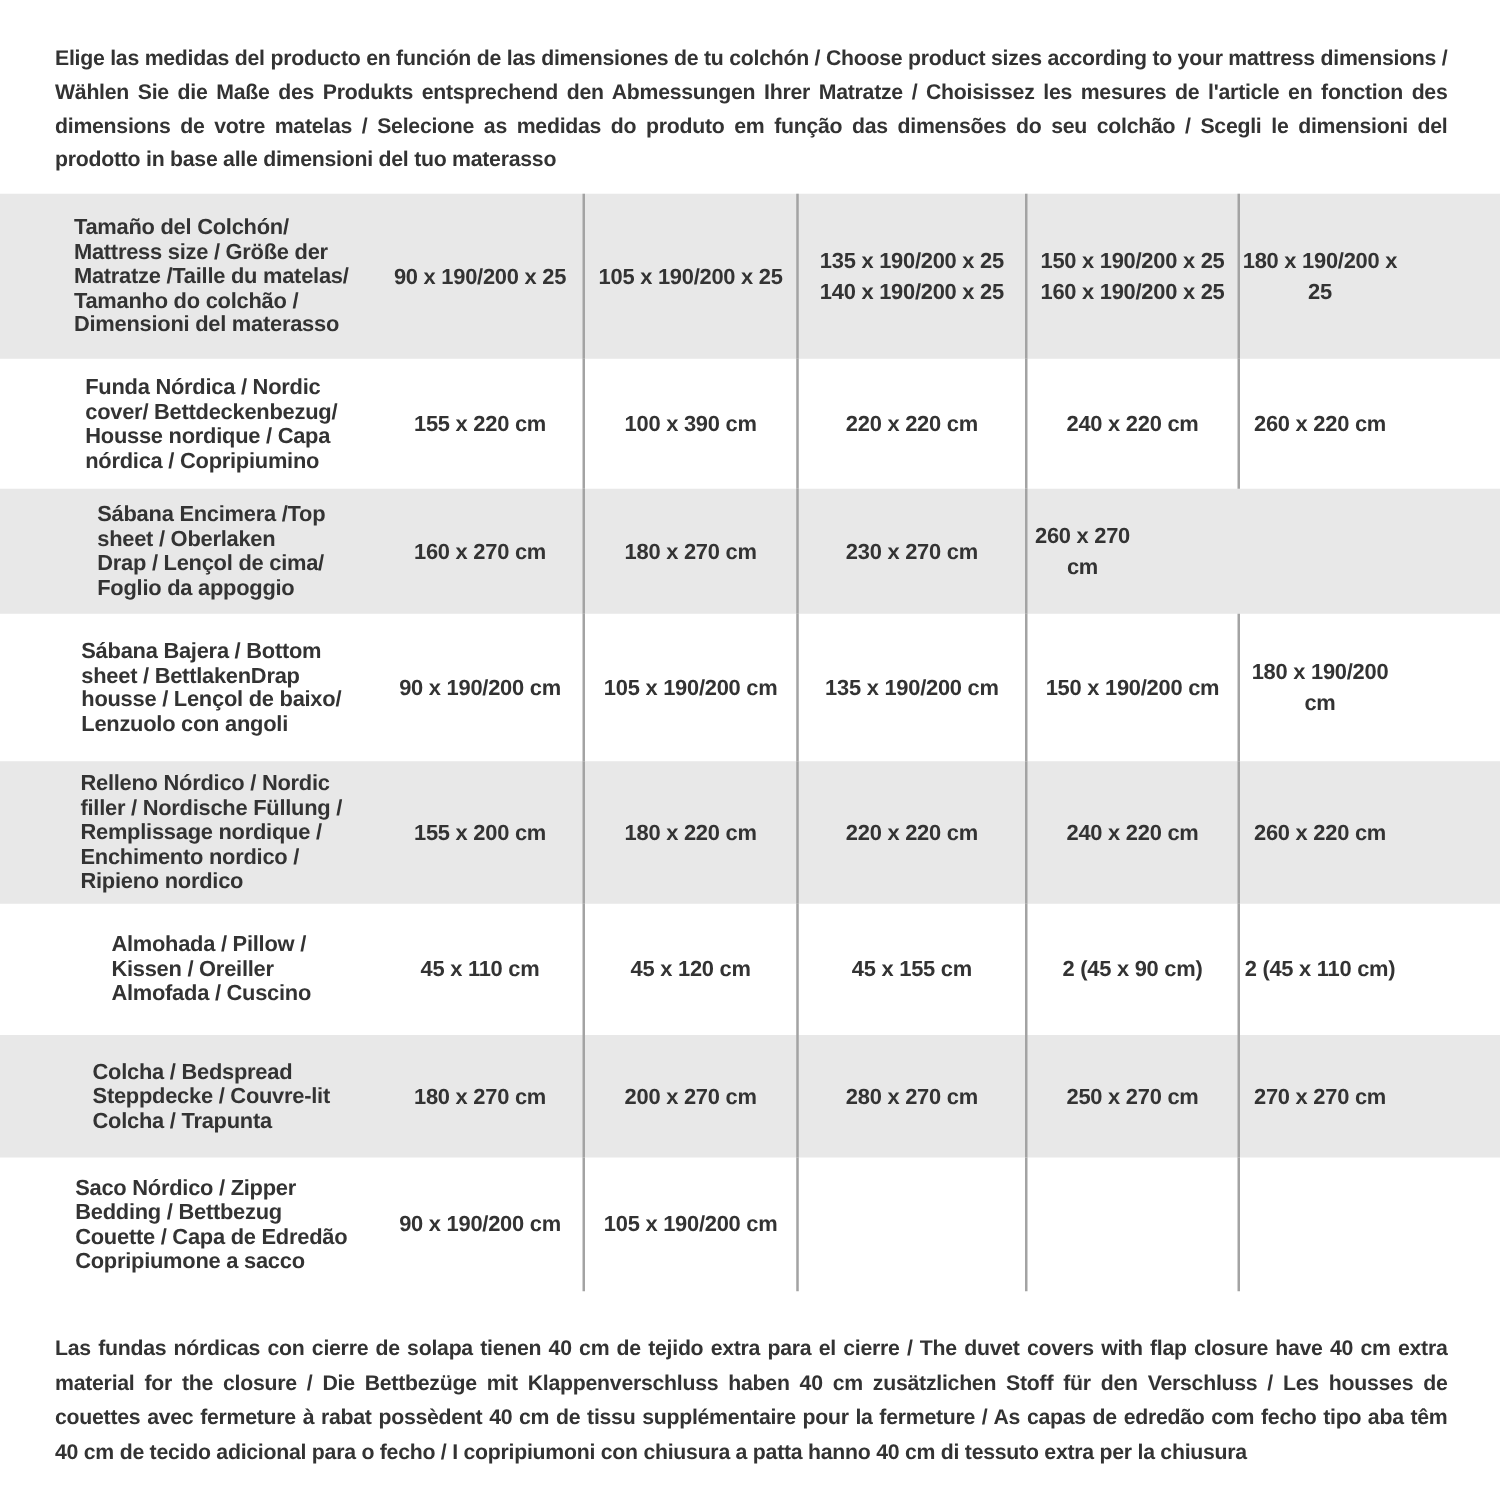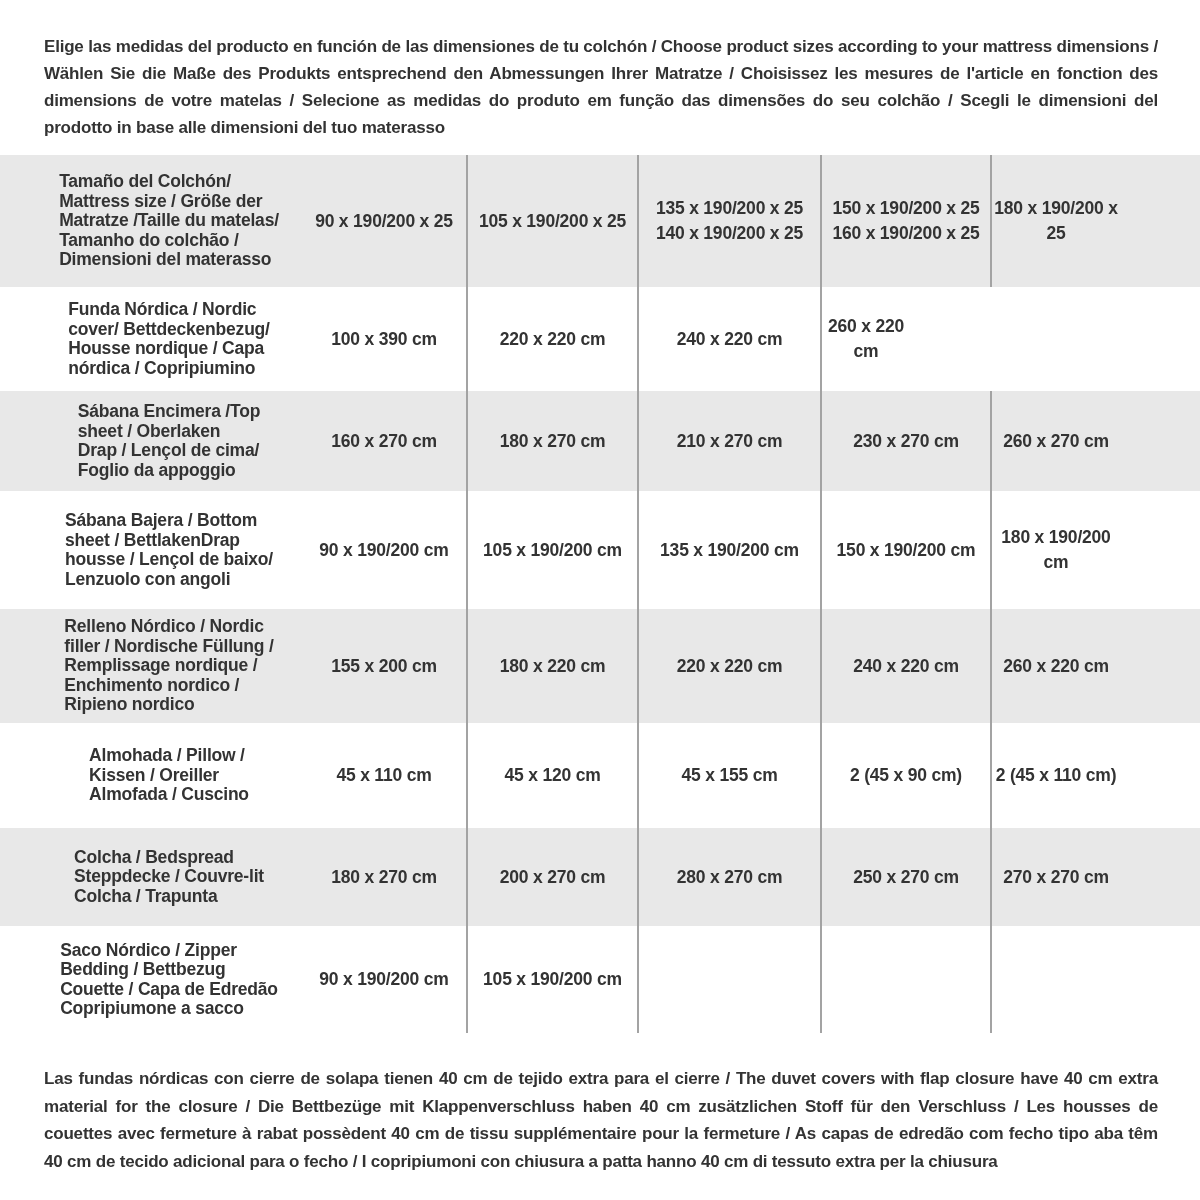--- a/index.html
+++ b/index.html
@@ -105,20 +105,23 @@
   </div>
 
   <div class="trow" style="height:104px">
     <div class="lab">
         <span class="t">Funda Nórdica /  Nordic
 cover/ Bettdeckenbezug/
 Housse nordique  / Capa
 nórdica / Copripiumino</span>
       </div>
     <div class="c">
+        <span class="v">155 x 220 cm</span>
+      </div>
+    <div class="c">
         <span class="v">100 x 390 cm</span>
       </div>
     <div class="c">
         <span class="v">220 x 220 cm</span>
       </div>
     <div class="c">
         <span class="v">240 x 220 cm</span>
       </div>
     <div class="c">
         <span class="v">260 x 220 cm</span>
@@ -130,23 +133,20 @@
         <span class="t">Sábana Encimera /Top
 sheet / Oberlaken
 Drap / Lençol de cima/
 Foglio da appoggio</span>
       </div>
     <div class="c">
         <span class="v">160 x 270 cm</span>
       </div>
     <div class="c">
         <span class="v">180 x 270 cm</span>
-      </div>
-    <div class="c">
-        <span class="v">210 x 270 cm</span>
       </div>
     <div class="c">
         <span class="v">230 x 270 cm</span>
       </div>
     <div class="c">
         <span class="v">260 x 270 cm</span>
       </div>
   </div>
 
   <div class="trow" style="height:118px">

